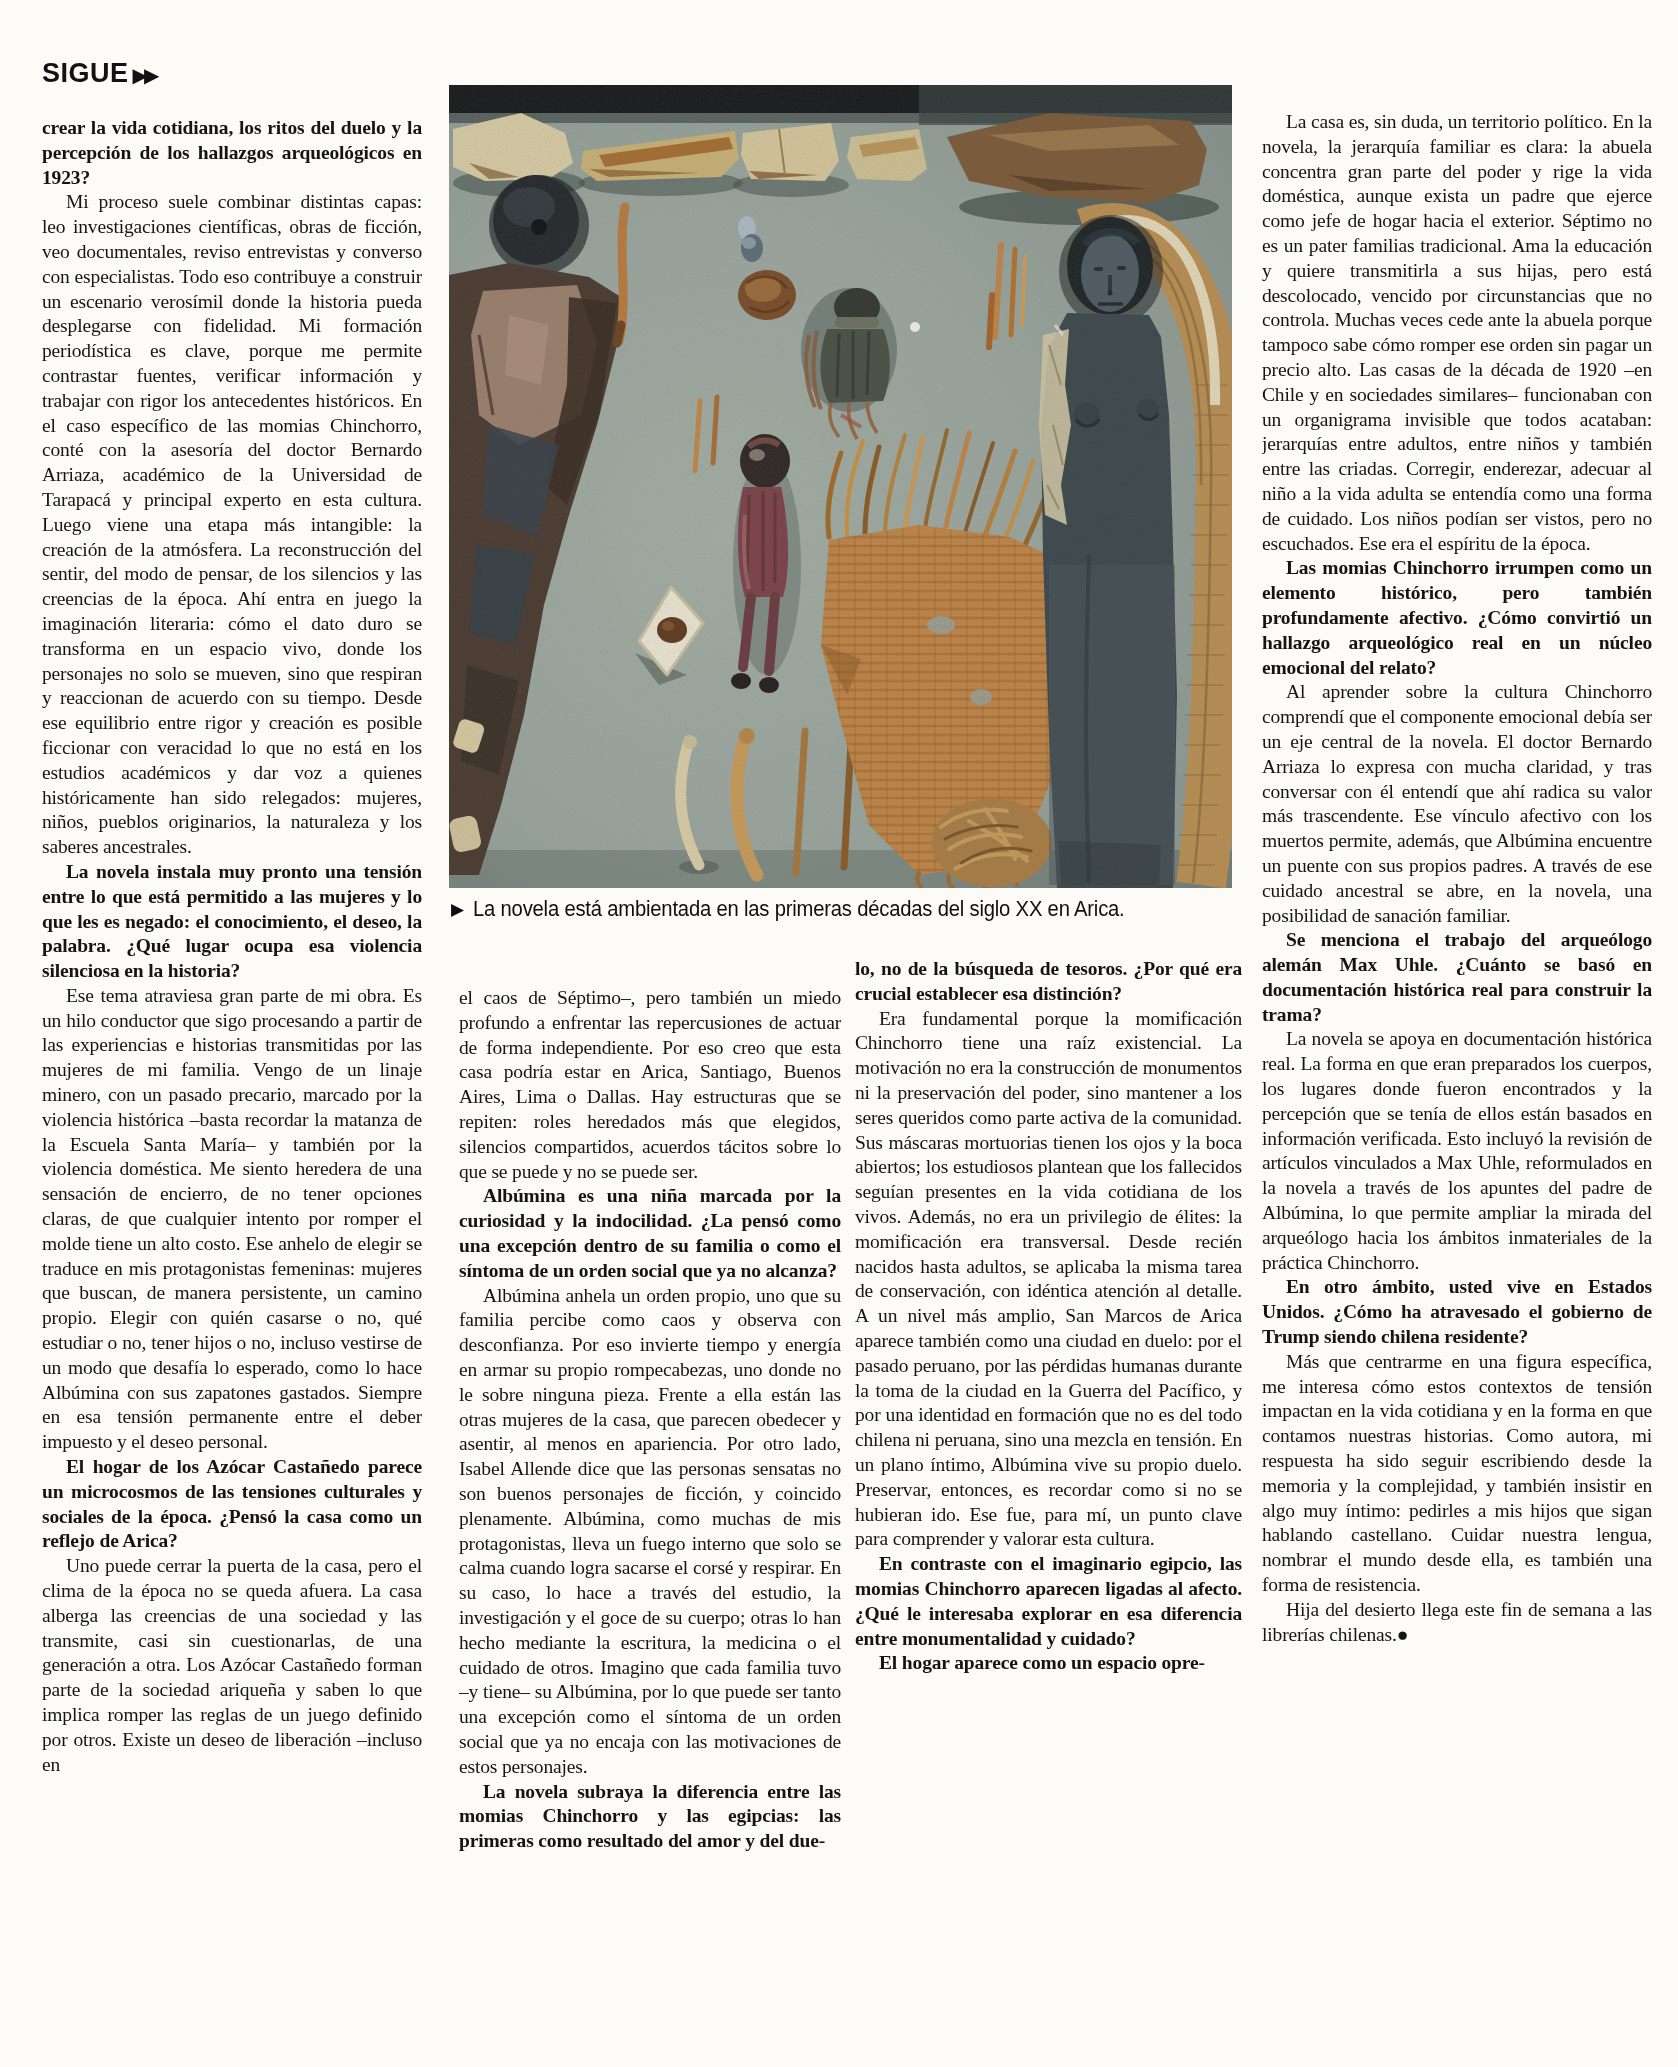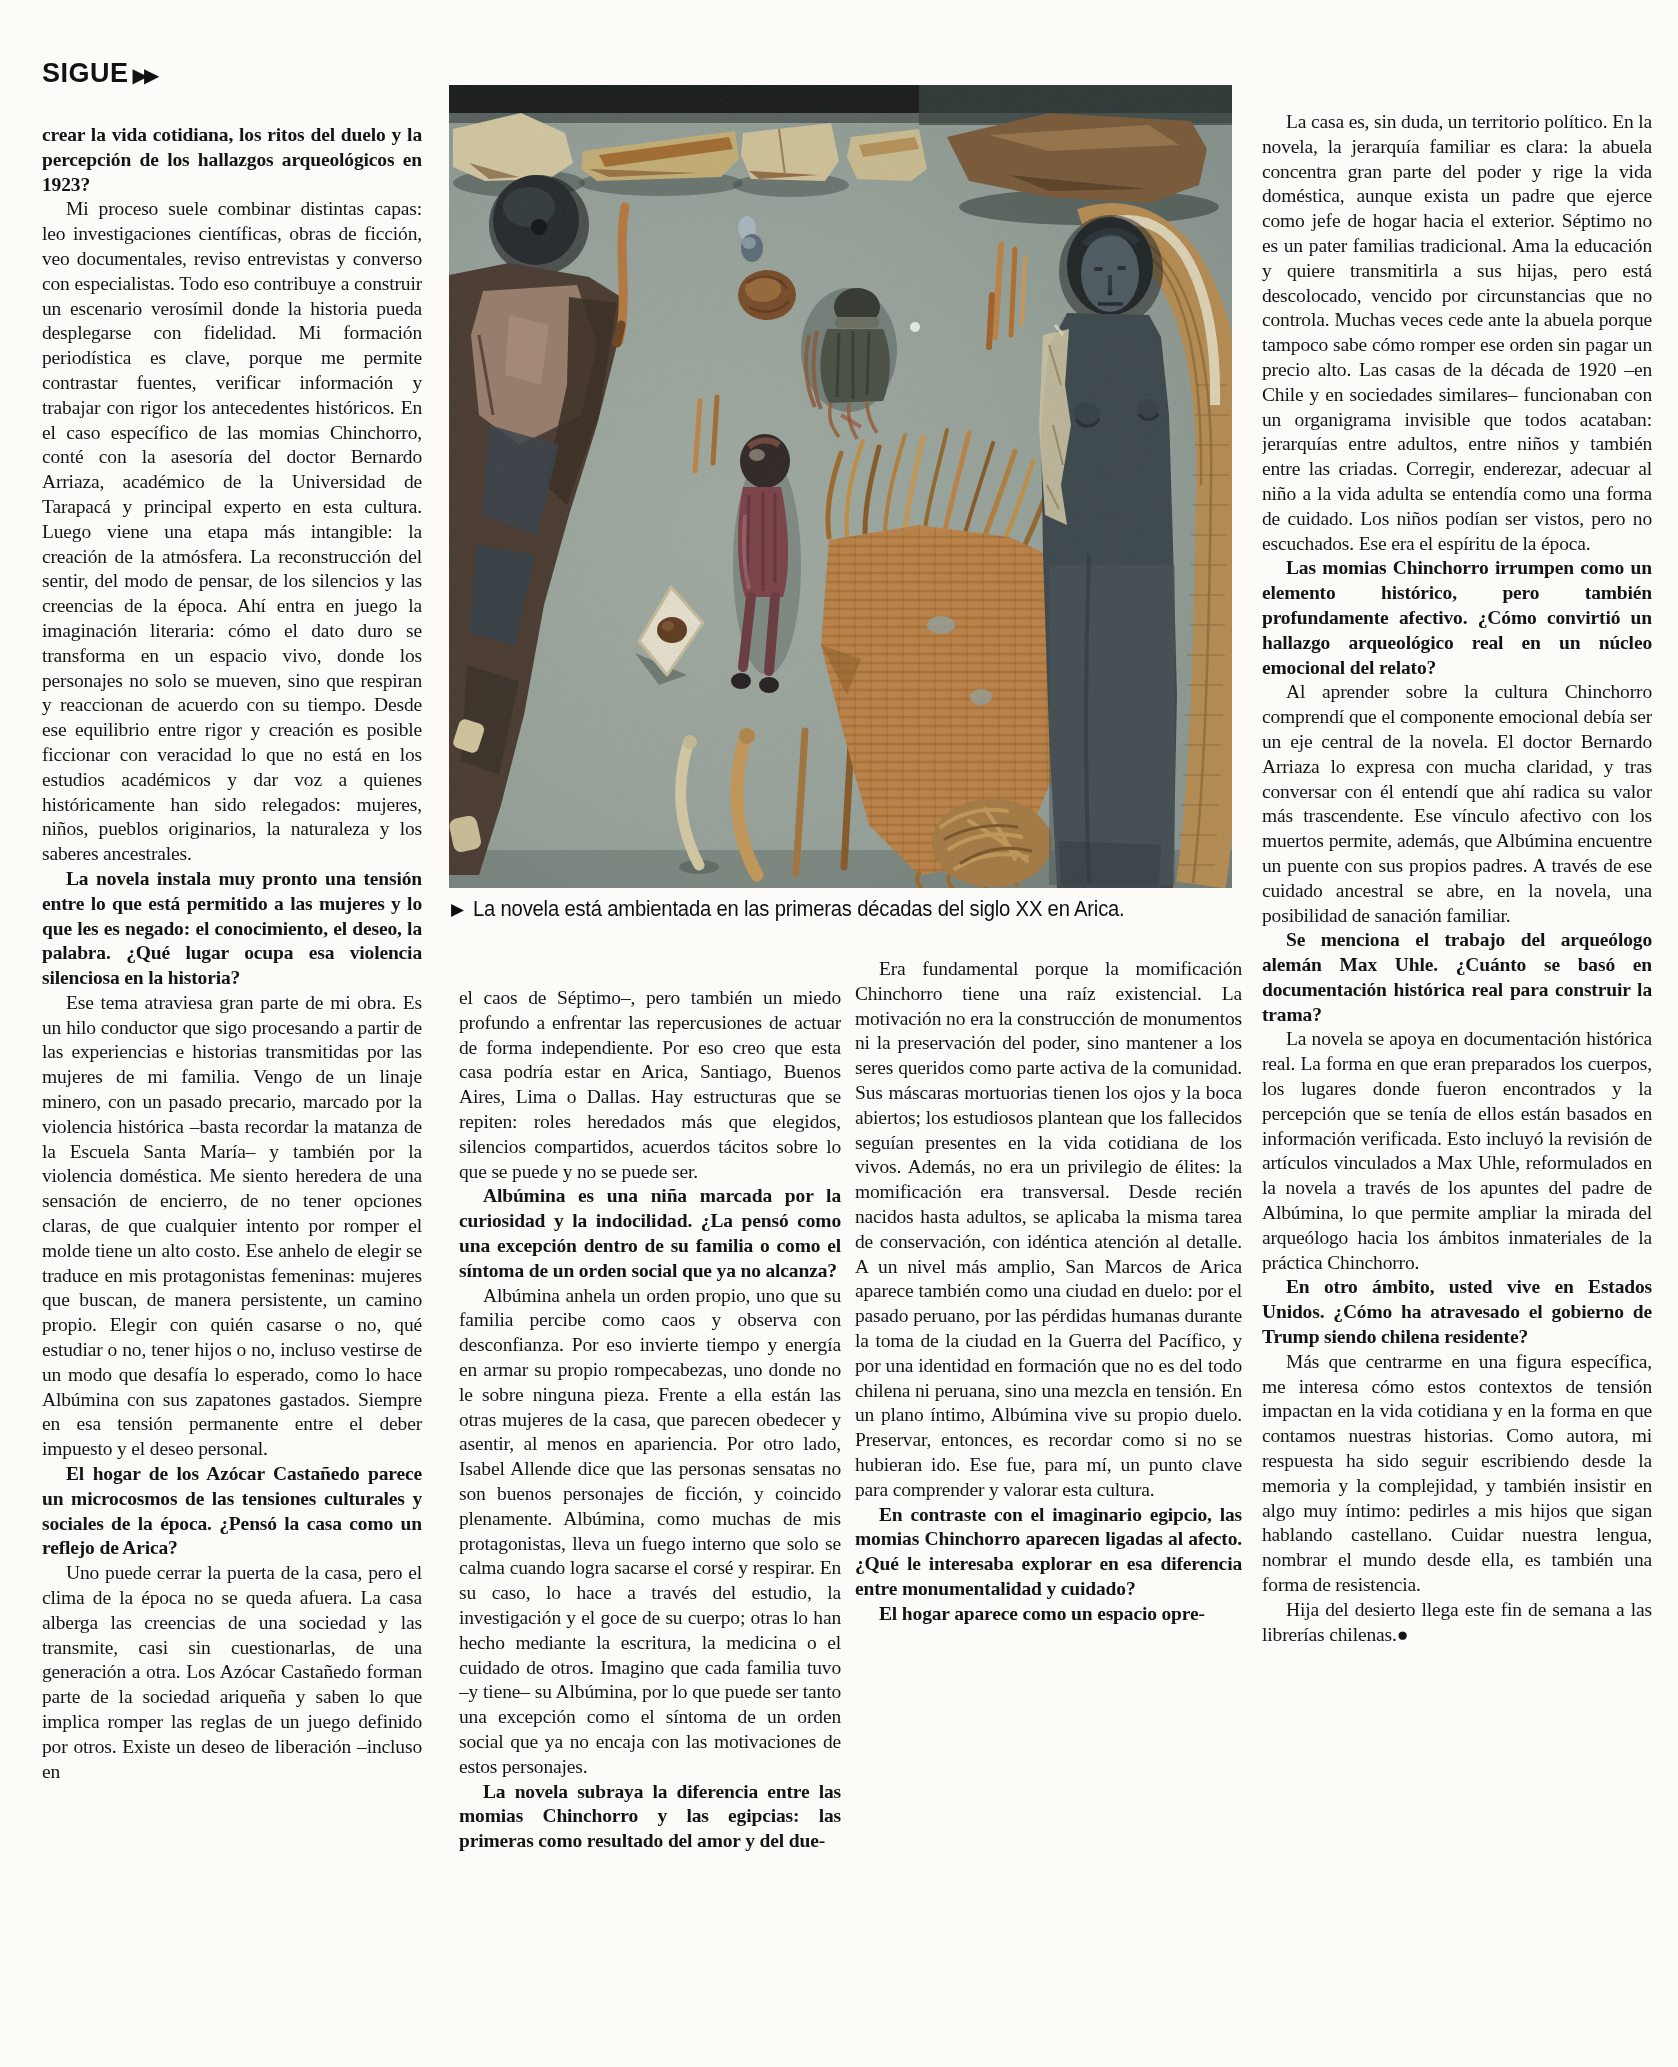--- a/index.html
+++ b/index.html
@@ -17,21 +17,21 @@
     font-weight:bold; font-size:27px; letter-spacing:.5px; color:#121212;
     display:flex; align-items:center;
   }
   .kicker .arrows{ font-size:20px; letter-spacing:-4px; margin-left:4px; transform:translateY(1px);}
   
   .col{
     position:absolute; overflow:hidden;
     font-size:19.5px; line-height:24.8px;
     text-align:justify; letter-spacing:-0.15px;
   }
-  .col-1{ left:42px;  top:123px; width:380px; height:1940px;}
+  .col-1{ left:42px;  top:116px; width:380px; height:1940px;}
   .col-2{ left:459px; top:957px; width:382px; height:1102px;margin-top:29px;}
   .col-3{ left:855px; top:957px; width:387px; height:1102px;}
   .col-4{ left:1262px;top:110px; width:390px; height:1950px;}
   .para{ margin:0; }
   .para.q   { font-weight:bold; text-indent:24px; }
   .para.qc  { font-weight:bold; text-indent:0; }
   .para.a   { text-indent:24px; }
   .para.ac  { text-indent:0; }
   .para.end { text-indent:24px; }
   
@@ -273,20 +273,21 @@
     <span class="cap-text">La novela está ambientada en las primeras décadas del siglo XX en Arica.</span>
   </div>
 
   <div class="col col-2">
       <p class="para ac">el caos de Séptimo–, pero también un miedo profundo a enfrentar las repercusiones de actuar de forma independiente. Por eso creo que esta casa podría estar en Arica, Santiago, Buenos Aires, Lima o Dallas. Hay estructuras que se repiten: roles heredados más que elegidos, silencios compartidos, acuerdos tácitos sobre lo que se puede y no se puede ser.</p>
       <p class="para q">Albúmina es una niña marcada por la curiosidad y la indocilidad. ¿La pensó como una excepción dentro de su familia o como el síntoma de un orden social que ya no alcanza?</p>
       <p class="para a">Albúmina anhela un orden propio, uno que su familia percibe como caos y observa con desconfianza. Por eso invierte tiempo y energía en armar su propio rompecabezas, uno donde no le sobre ninguna pieza. Frente a ella están las otras mujeres de la casa, que parecen obedecer y asentir, al menos en apariencia. Por otro lado, Isabel Allende dice que las personas sensatas no son buenos personajes de ficción, y coincido plenamente. Albúmina, como muchas de mis protagonistas, lleva un fuego interno que solo se calma cuando logra sacarse el corsé y respirar. En su caso, lo hace a través del estudio, la investigación y el goce de su cuerpo; otras lo han hecho mediante la escritura, la medicina o el cuidado de otros. Imagino que cada familia tuvo –y tiene– su Albúmina, por lo que puede ser tanto una excepción como el síntoma de un orden social que ya no encaja con las motivaciones de estos personajes.</p>
       <p class="para q">La novela subraya la diferencia entre las momias Chinchorro y las egipcias: las primeras como resultado del amor y del due-</p>
     </div>
   <div class="col col-3">
+      <p class="para qc">lo, no de la búsqueda de tesoros. ¿Por qué era crucial establecer esa distinción?</p>
       <p class="para a">Era fundamental porque la momificación Chinchorro tiene una raíz existencial. La motivación no era la construcción de monumentos ni la preservación del poder, sino mantener a los seres queridos como parte activa de la comunidad. Sus máscaras mortuorias tienen los ojos y la boca abiertos; los estudiosos plantean que los fallecidos seguían presentes en la vida cotidiana de los vivos. Además, no era un privilegio de élites: la momificación era transversal. Desde recién nacidos hasta adultos, se aplicaba la misma tarea de conservación, con idéntica atención al detalle. A un nivel más amplio, San Marcos de Arica aparece también como una ciudad en duelo: por el pasado peruano, por las pérdidas humanas durante la toma de la ciudad en la Guerra del Pacífico, y por una identidad en formación que no es del todo chilena ni peruana, sino una mezcla en tensión. En un plano íntimo, Albúmina vive su propio duelo. Preservar, entonces, es recordar como si no se hubieran ido. Ese fue, para mí, un punto clave para comprender y valorar esta cultura.</p>
       <p class="para q">En contraste con el imaginario egipcio, las momias Chinchorro aparecen ligadas al afecto. ¿Qué le interesaba explorar en esa diferencia entre monumentalidad y cuidado?</p>
       <p class="para q">El hogar aparece como un espacio opre-</p>
     </div>
   <div class="col col-4">
       <p class="para a">La casa es, sin duda, un territorio político. En la novela, la jerarquía familiar es clara: la abuela concentra gran parte del poder y rige la vida doméstica, aunque exista un padre que ejerce como jefe de hogar hacia el exterior. Séptimo no es un pater familias tradicional. Ama la educación y quiere transmitirla a sus hijas, pero está descolocado, vencido por circunstancias que no controla. Muchas veces cede ante la abuela porque tampoco sabe cómo romper ese orden sin pagar un precio alto. Las casas de la década de 1920 –en Chile y en sociedades similares– funcionaban con un organigrama invisible que todos acataban: jerarquías entre adultos, entre niños y también entre las criadas. Corregir, enderezar, adecuar al niño a la vida adulta se entendía como una forma de cuidado. Los niños podían ser vistos, pero no escuchados. Ese era el espíritu de la época.</p>
       <p class="para q">Las momias Chinchorro irrumpen como un elemento histórico, pero también profundamente afectivo. ¿Cómo convirtió un hallazgo arqueológico real en un núcleo emocional del relato?</p>
       <p class="para a">Al aprender sobre la cultura Chinchorro comprendí que el componente emocional debía ser un eje central de la novela. El doctor Bernardo Arriaza lo expresa con mucha claridad, y tras conversar con él entendí que ahí radica su valor más trascendente. Ese vínculo afectivo con los muertos permite, además, que Albúmina encuentre un puente con sus propios padres. A través de ese cuidado ancestral se abre, en la novela, una posibilidad de sanación familiar.</p>
       <p class="para q">Se menciona el trabajo del arqueólogo alemán Max Uhle. ¿Cuánto se basó en documentación histórica real para construir la trama?</p>
       <p class="para a">La novela se apoya en documentación histórica real. La forma en que eran preparados los cuerpos, los lugares donde fueron encontrados y la percepción que se tenía de ellos están basados en información verificada. Esto incluyó la revisión de artículos vinculados a Max Uhle, reformulados en la novela a través de los apuntes del padre de Albúmina, lo que permite ampliar la mirada del arqueólogo hacia los ámbitos inmateriales de la práctica Chinchorro.</p>

